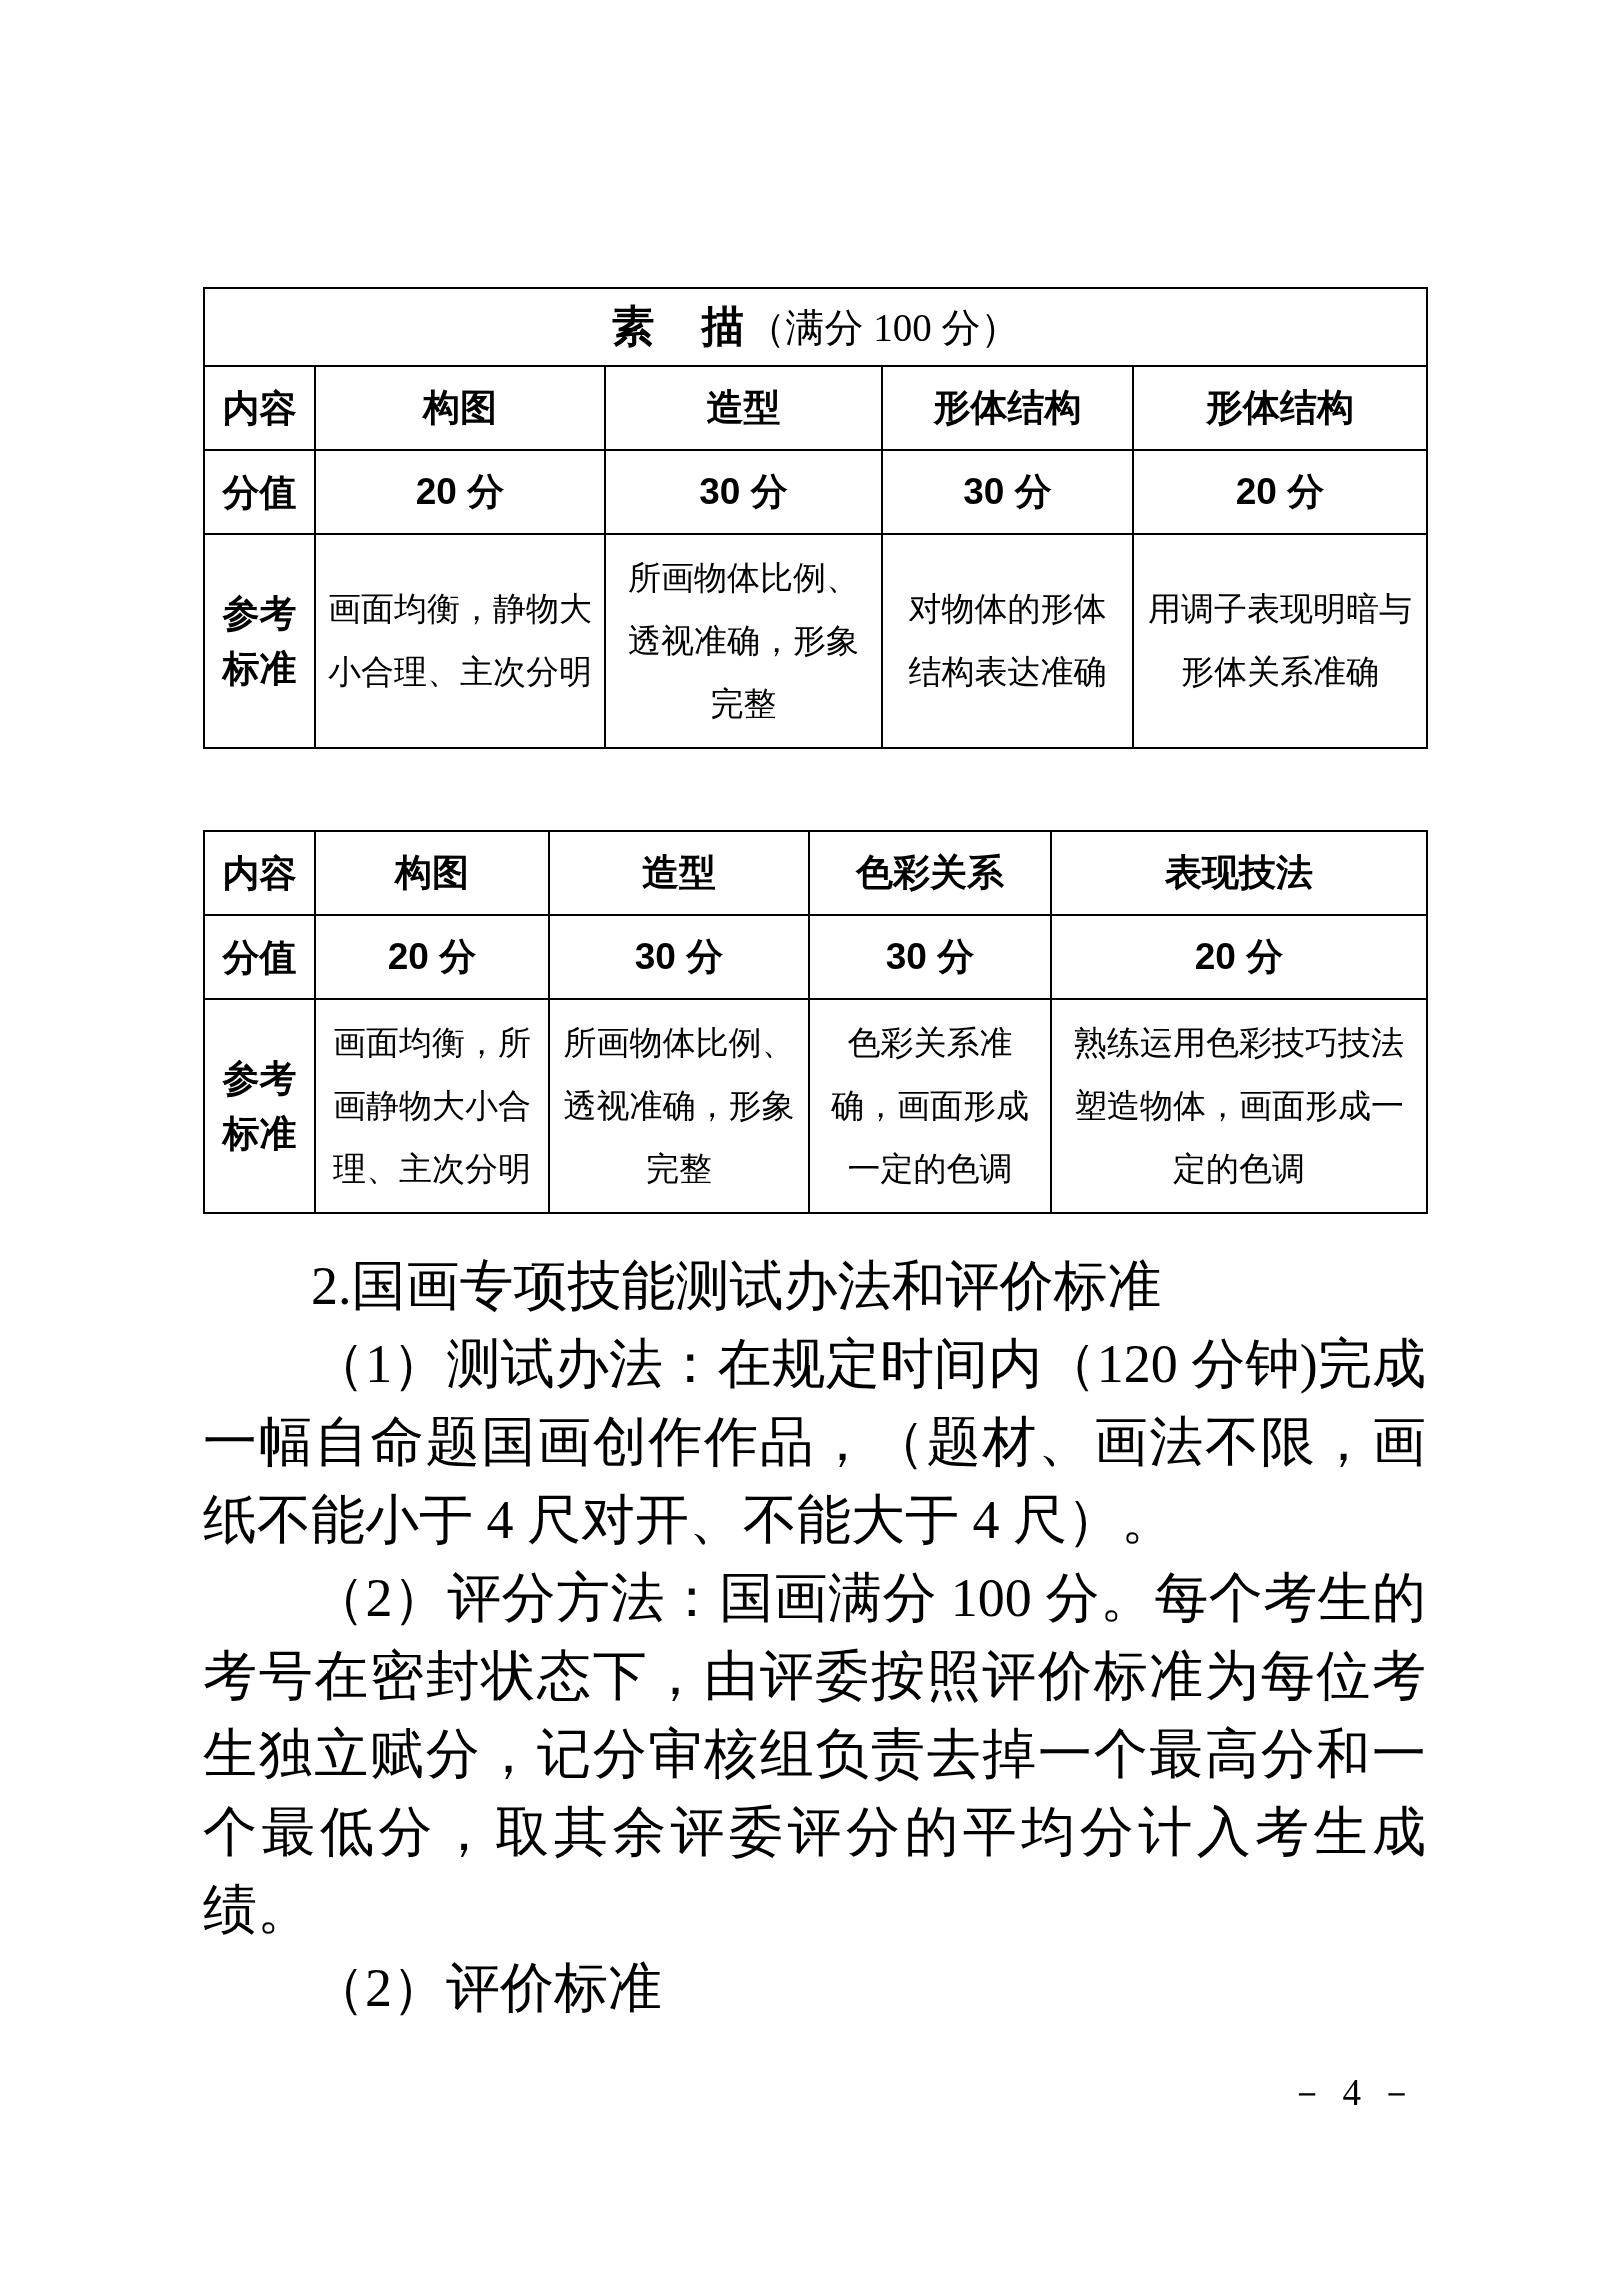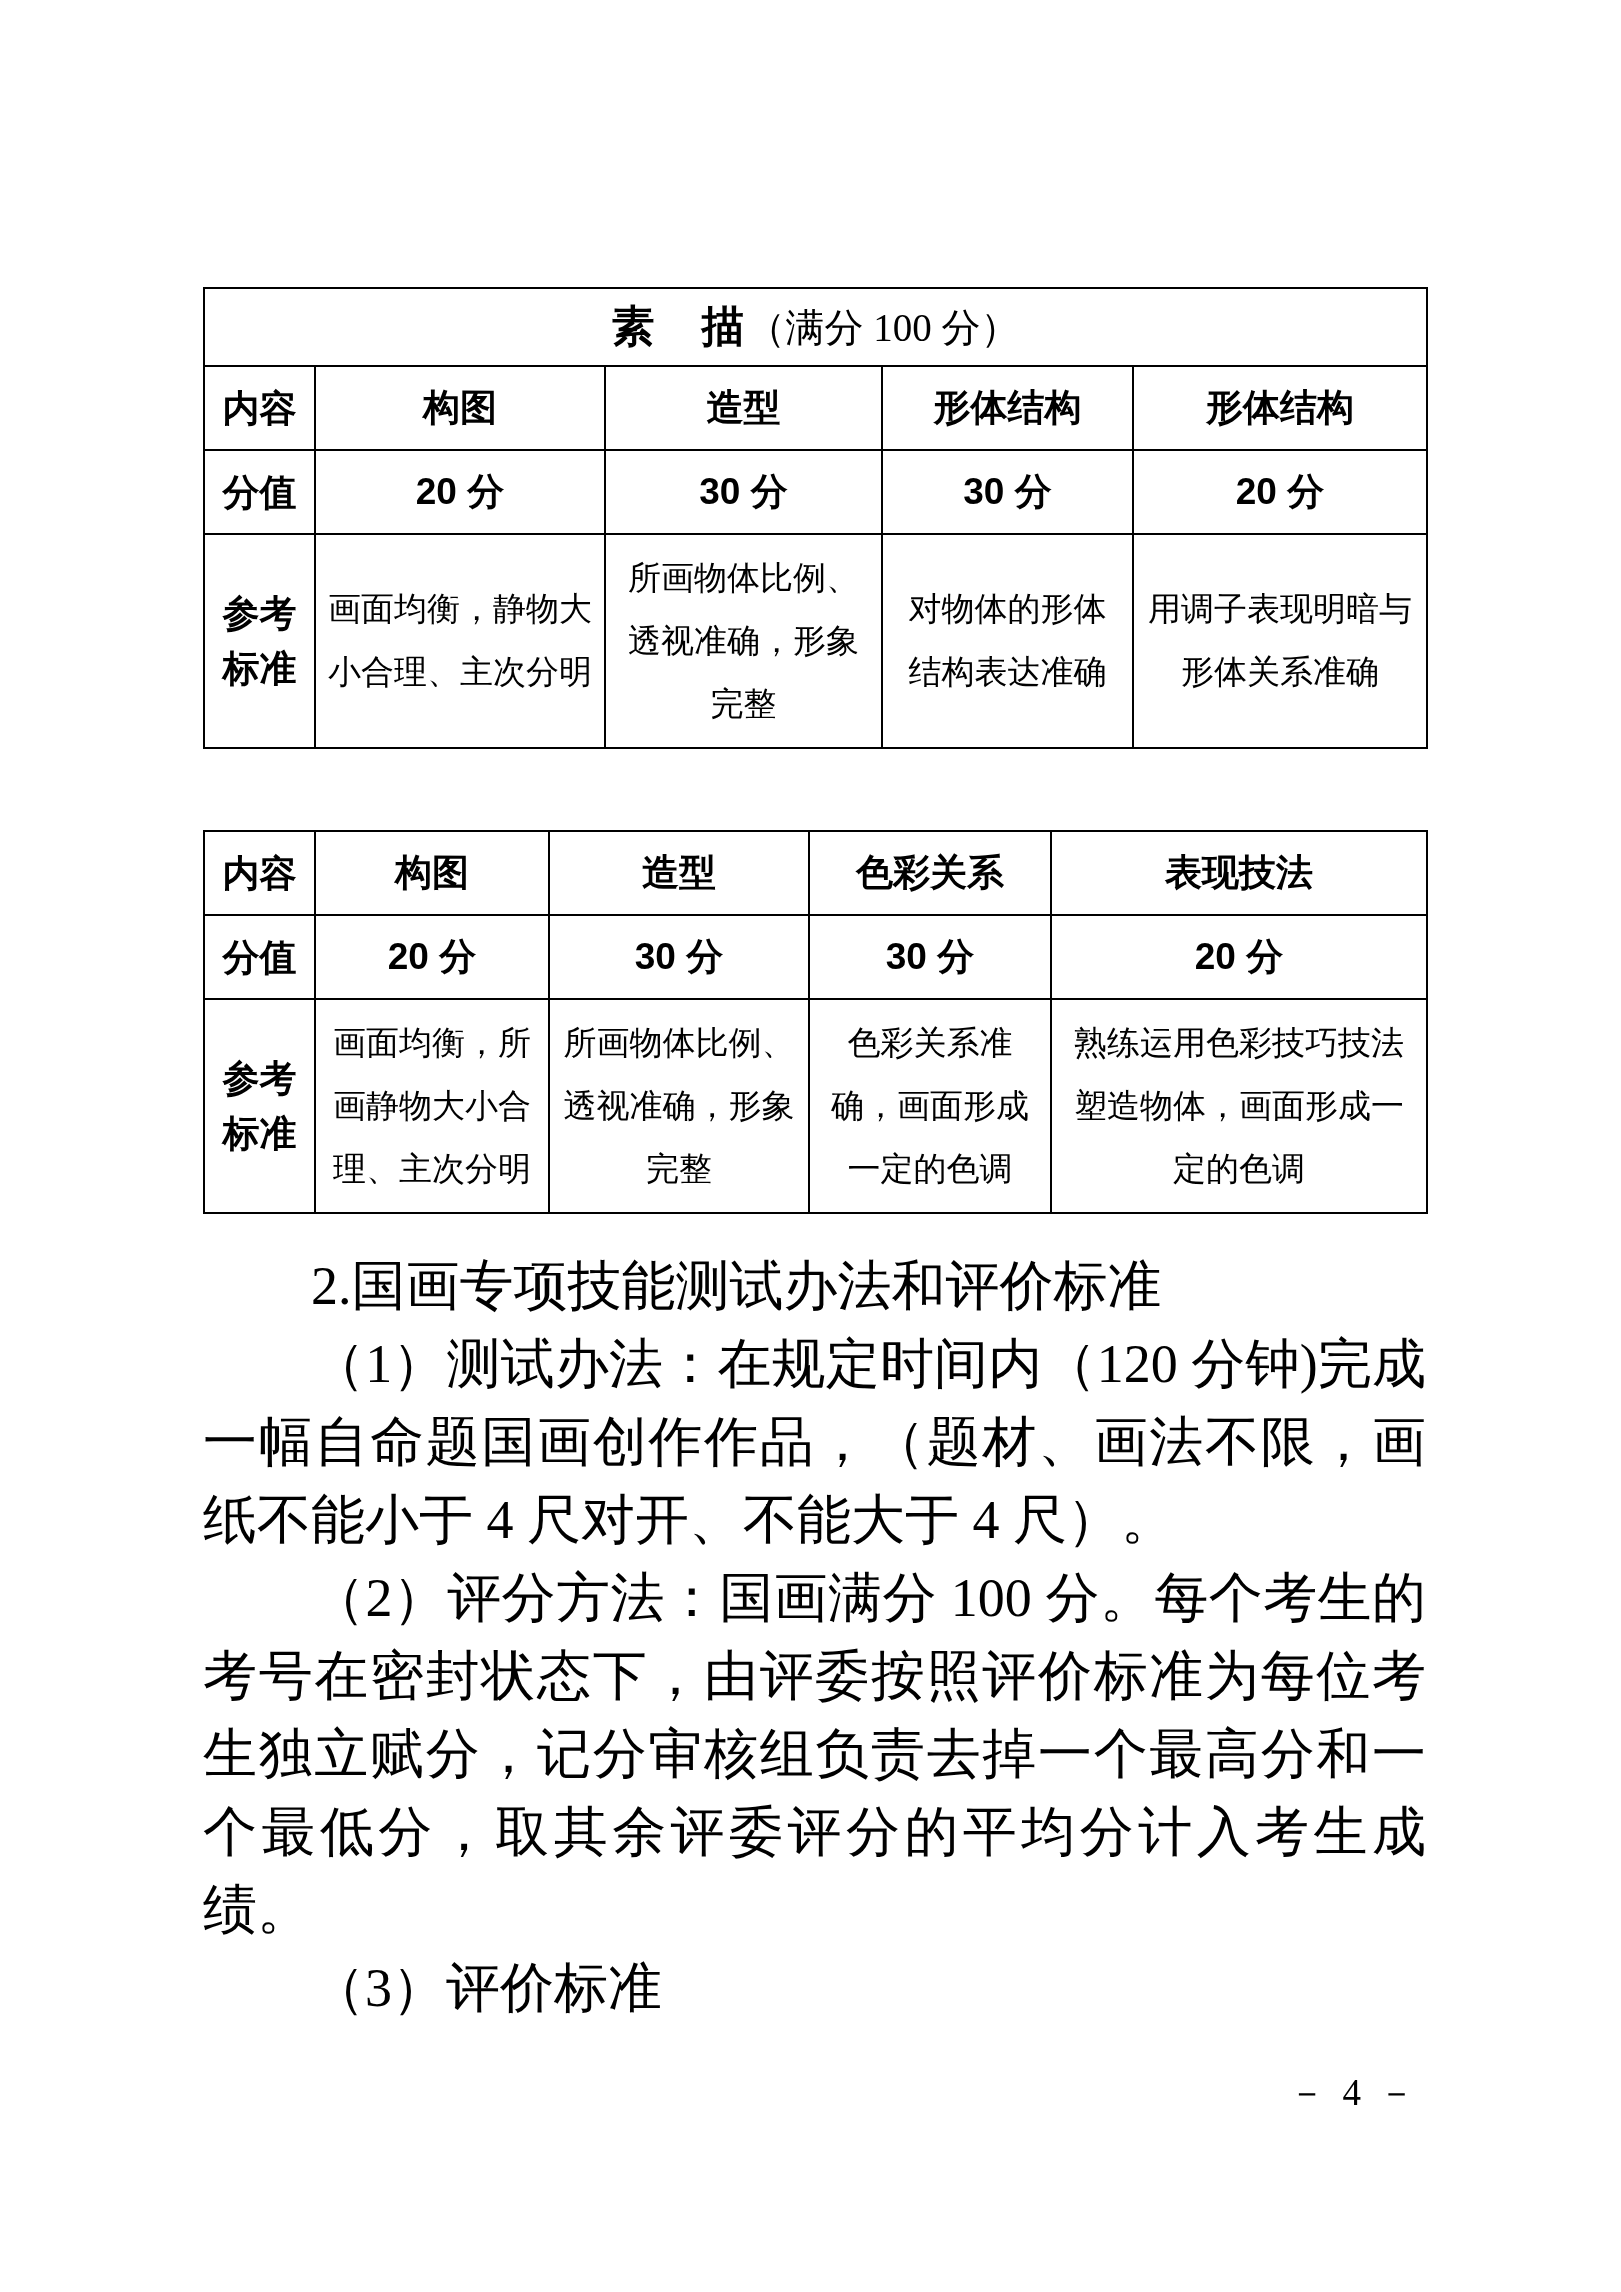--- a/index.html
+++ b/index.html
@@ -147,19 +147,19 @@
         <td class="crit">色彩关系准确，画面形成一定的色调</td>
         <td class="crit">熟练运用色彩技巧技法塑造物体，画面形成一定的色调</td>
       </tr>
     </tbody>
   </table>
 
   <div class="paras">
     <p>2.国画专项技能测试办法和评价标准</p>
     <p>（1）测试办法：在规定时间内（120 分钟)完成一幅自命题国画创作作品，（题材、画法不限，画纸不能小于 4 尺对开、不能大于 4 尺）。</p>
     <p>（2）评分方法：国画满分 100 分。每个考生的考号在密封状态下，由评委按照评价标准为每位考生独立赋分，记分审核组负责去掉一个最高分和一个最低分，取其余评委评分的平均分计入考生成绩。</p>
-    <p>（3）评价标准</p>
+    <p>（2）评价标准</p>
   </div>
 
 </div>
 
 <div class="page-number">－ 4 －</div>
 
 
 </body></html>

